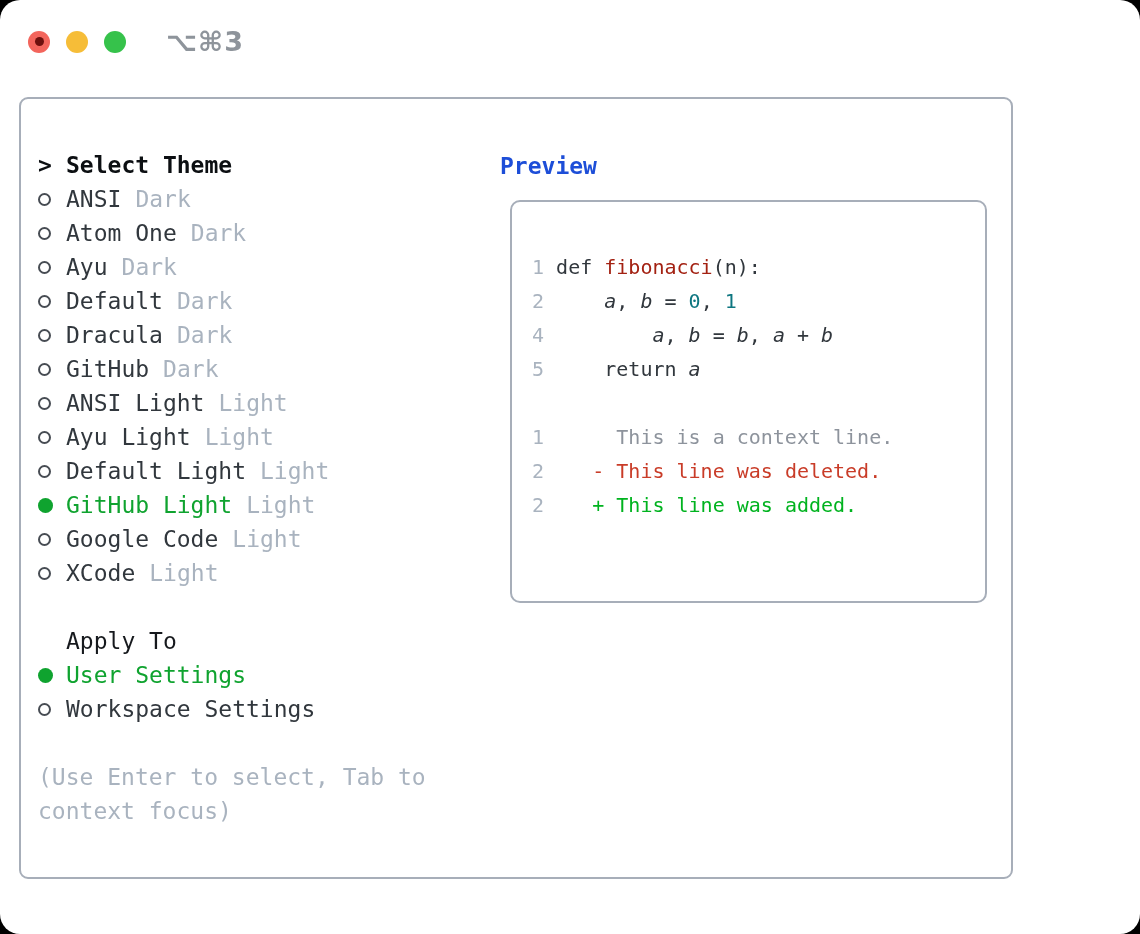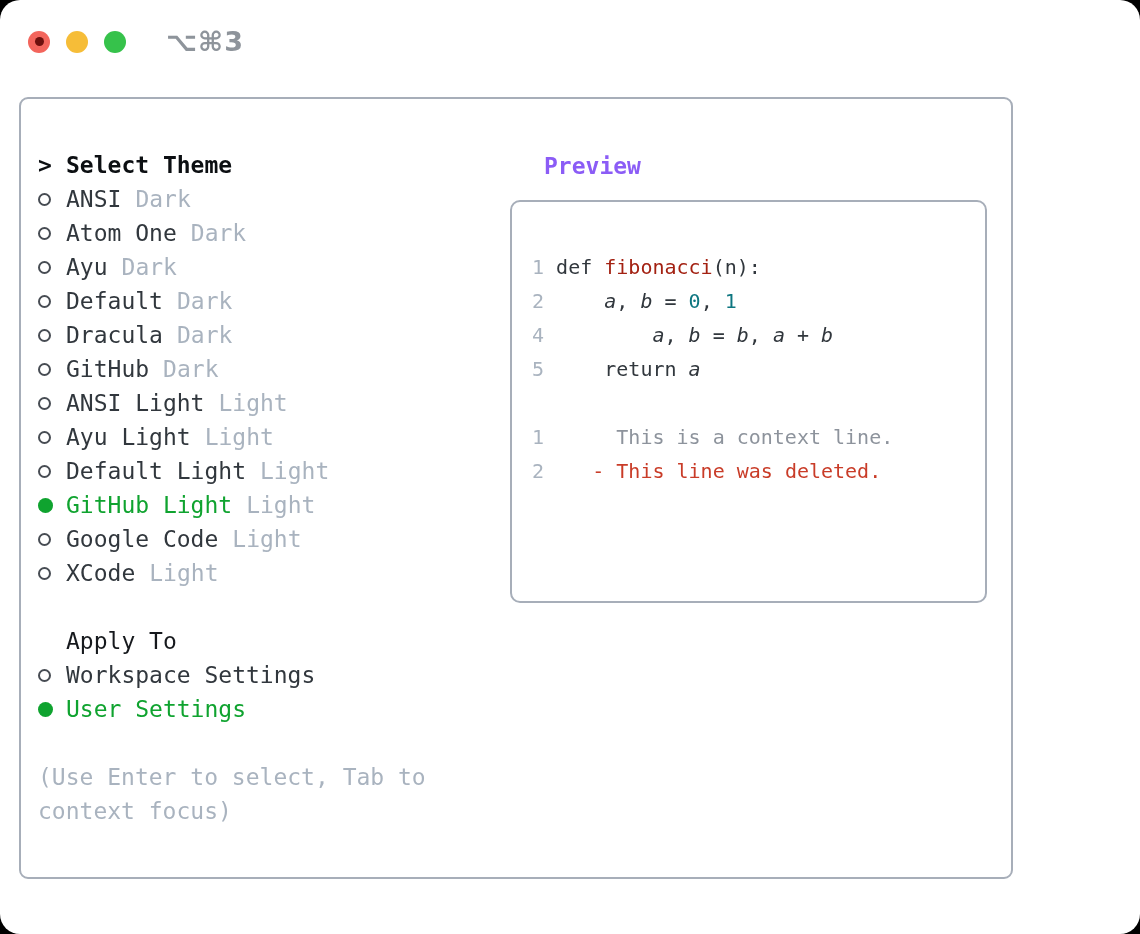--- a/index.html
+++ b/index.html
@@ -35,21 +35,21 @@
   .hdr{font-weight:bold;color:#0c0f12;}
   .apply-hdr{color:#16191d;}
   .ring{width:13px;height:13px;border:2px solid #474c53;border-radius:50%;display:inline-block;}
   .dotmark{width:15px;height:15px;border-radius:50%;background:var(--selection-green);display:inline-block;}
   .name{color:var(--text-dark);}
   .variant{color:var(--muted-gray);margin-left:14px;text-align:right;}
   .theme-row.selected .name{color:var(--selection-green);}
   .hint{color:var(--muted-gray);line-height:34px;width:424px;white-space:normal;}
 
   
-  .preview-label{position:absolute;left:500px;top:149px;height:34px;line-height:34px;font-size:23px;font-weight:bold;color:#8b5cf6;margin-left:44px;}
+  .preview-label{position:absolute;left:500px;top:149px;height:34px;line-height:34px;font-size:23px;font-weight:bold;color:#1d4ed8;}
   .preview-box{position:absolute;left:510px;top:200px;width:477px;height:403px;border:2px solid var(--border-gray);border-radius:10px;background:#fff;overflow:hidden;}
   .codewrap{padding:48px 0 0 20px;font-size:20px;}
   .code-line{height:34px;line-height:34px;white-space:pre;}
   .ln{color:var(--muted-gray);}
   .pl{color:var(--text-dark);}
   .kw{color:var(--text-dark);}
   .fn{color:var(--function-red);}
   .num{color:var(--number-teal);}
   .call{color:var(--builtin-blue);}
   .var{color:var(--text-dark);font-style:italic;}
@@ -95,36 +95,37 @@
       </div>
 
     <div class="spacer"></div>
 
     <div class="row">
       <span class="marker"></span>
       <span class="apply-hdr">Apply To</span>
     </div>
 
     <div id="apply-rows">
+        <div class="row theme-row selected"><span class="marker"><span class="dotmark"></span></span><span class="name">User Settings</span></div>
         <div class="row theme-row"><span class="marker"><span class="ring"></span></span><span class="name">Workspace Settings</span></div>
-        <div class="row theme-row selected"><span class="marker"><span class="dotmark"></span></span><span class="name">User Settings</span></div>
       </div>
 
     <div class="spacer"></div>
 
     <div class="hint">(Use Enter to select, Tab to context focus)</div>
   </div>
 
   <div class="preview-label">Preview</div>
 
   <div class="preview-box">
     <div class="codewrap" id="code-lines">
         <div class="code-line"><span class="ln">1</span><span class="pl"> </span><span class="kw">def</span><span class="pl"> </span><span class="fn">fibonacci</span><span class="pl">(n):</span></div>
         <div class="code-line"><span class="ln">2</span><span class="pl">     </span><span class="var">a</span><span class="pl">, </span><span class="var">b</span><span class="pl"> = </span><span class="num">0</span><span class="pl">, </span><span class="num">1</span></div>
         <div class="code-line"><span class="ln">4</span><span class="pl">         </span><span class="var">a</span><span class="pl">, </span><span class="var">b</span><span class="pl"> = </span><span class="var">b</span><span class="pl">, </span><span class="var">a</span><span class="pl"> + </span><span class="var">b</span></div>
         <div class="code-line"><span class="ln">5</span><span class="pl">     </span><span class="kw">return</span><span class="pl"> </span><span class="var">a</span></div>
         <div class="code-line"></div>
         <div class="code-line"><span class="ln">1</span><span class="pl">      </span><span class="ctx">This is a context line.</span></div>
         <div class="code-line"><span class="ln">2</span><span class="pl">    </span><span class="del">- This line was deleted.</span></div>
+        <div class="code-line"><span class="ln">2</span><span class="pl">    </span><span class="add">+ This line was added.</span></div>
       </div>
   </div>
 
 </div>
 
 </body></html>

